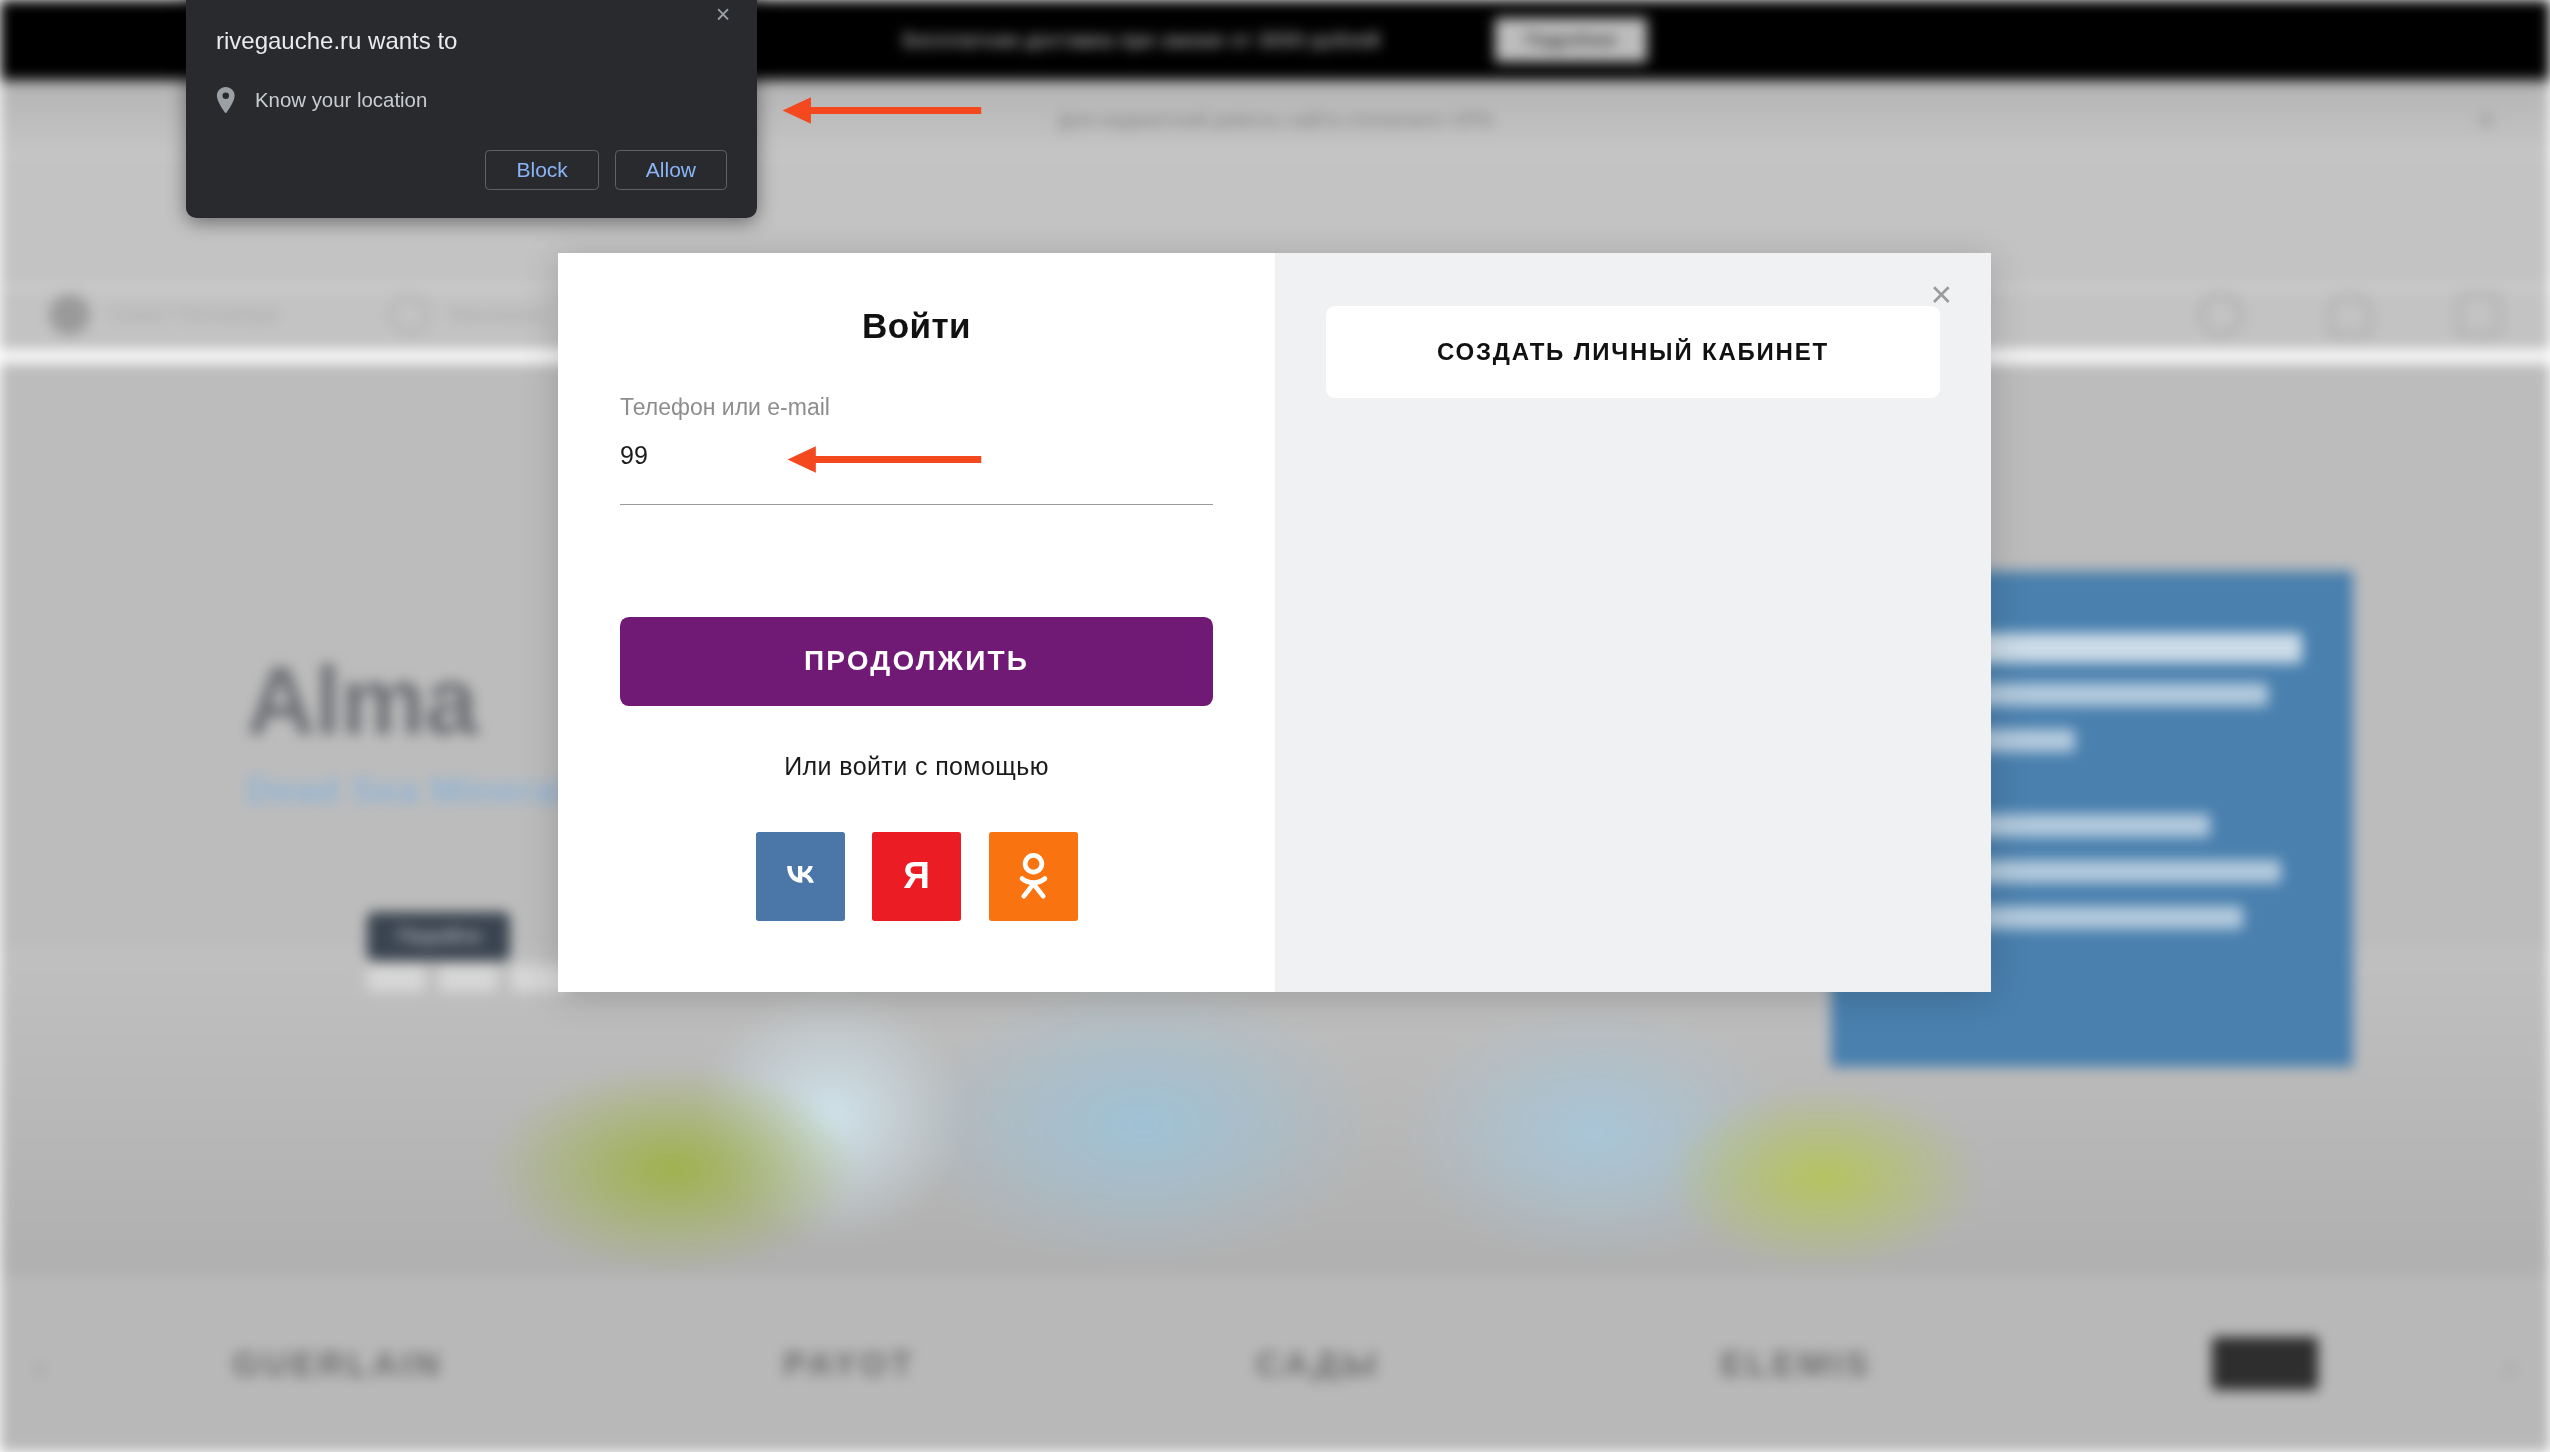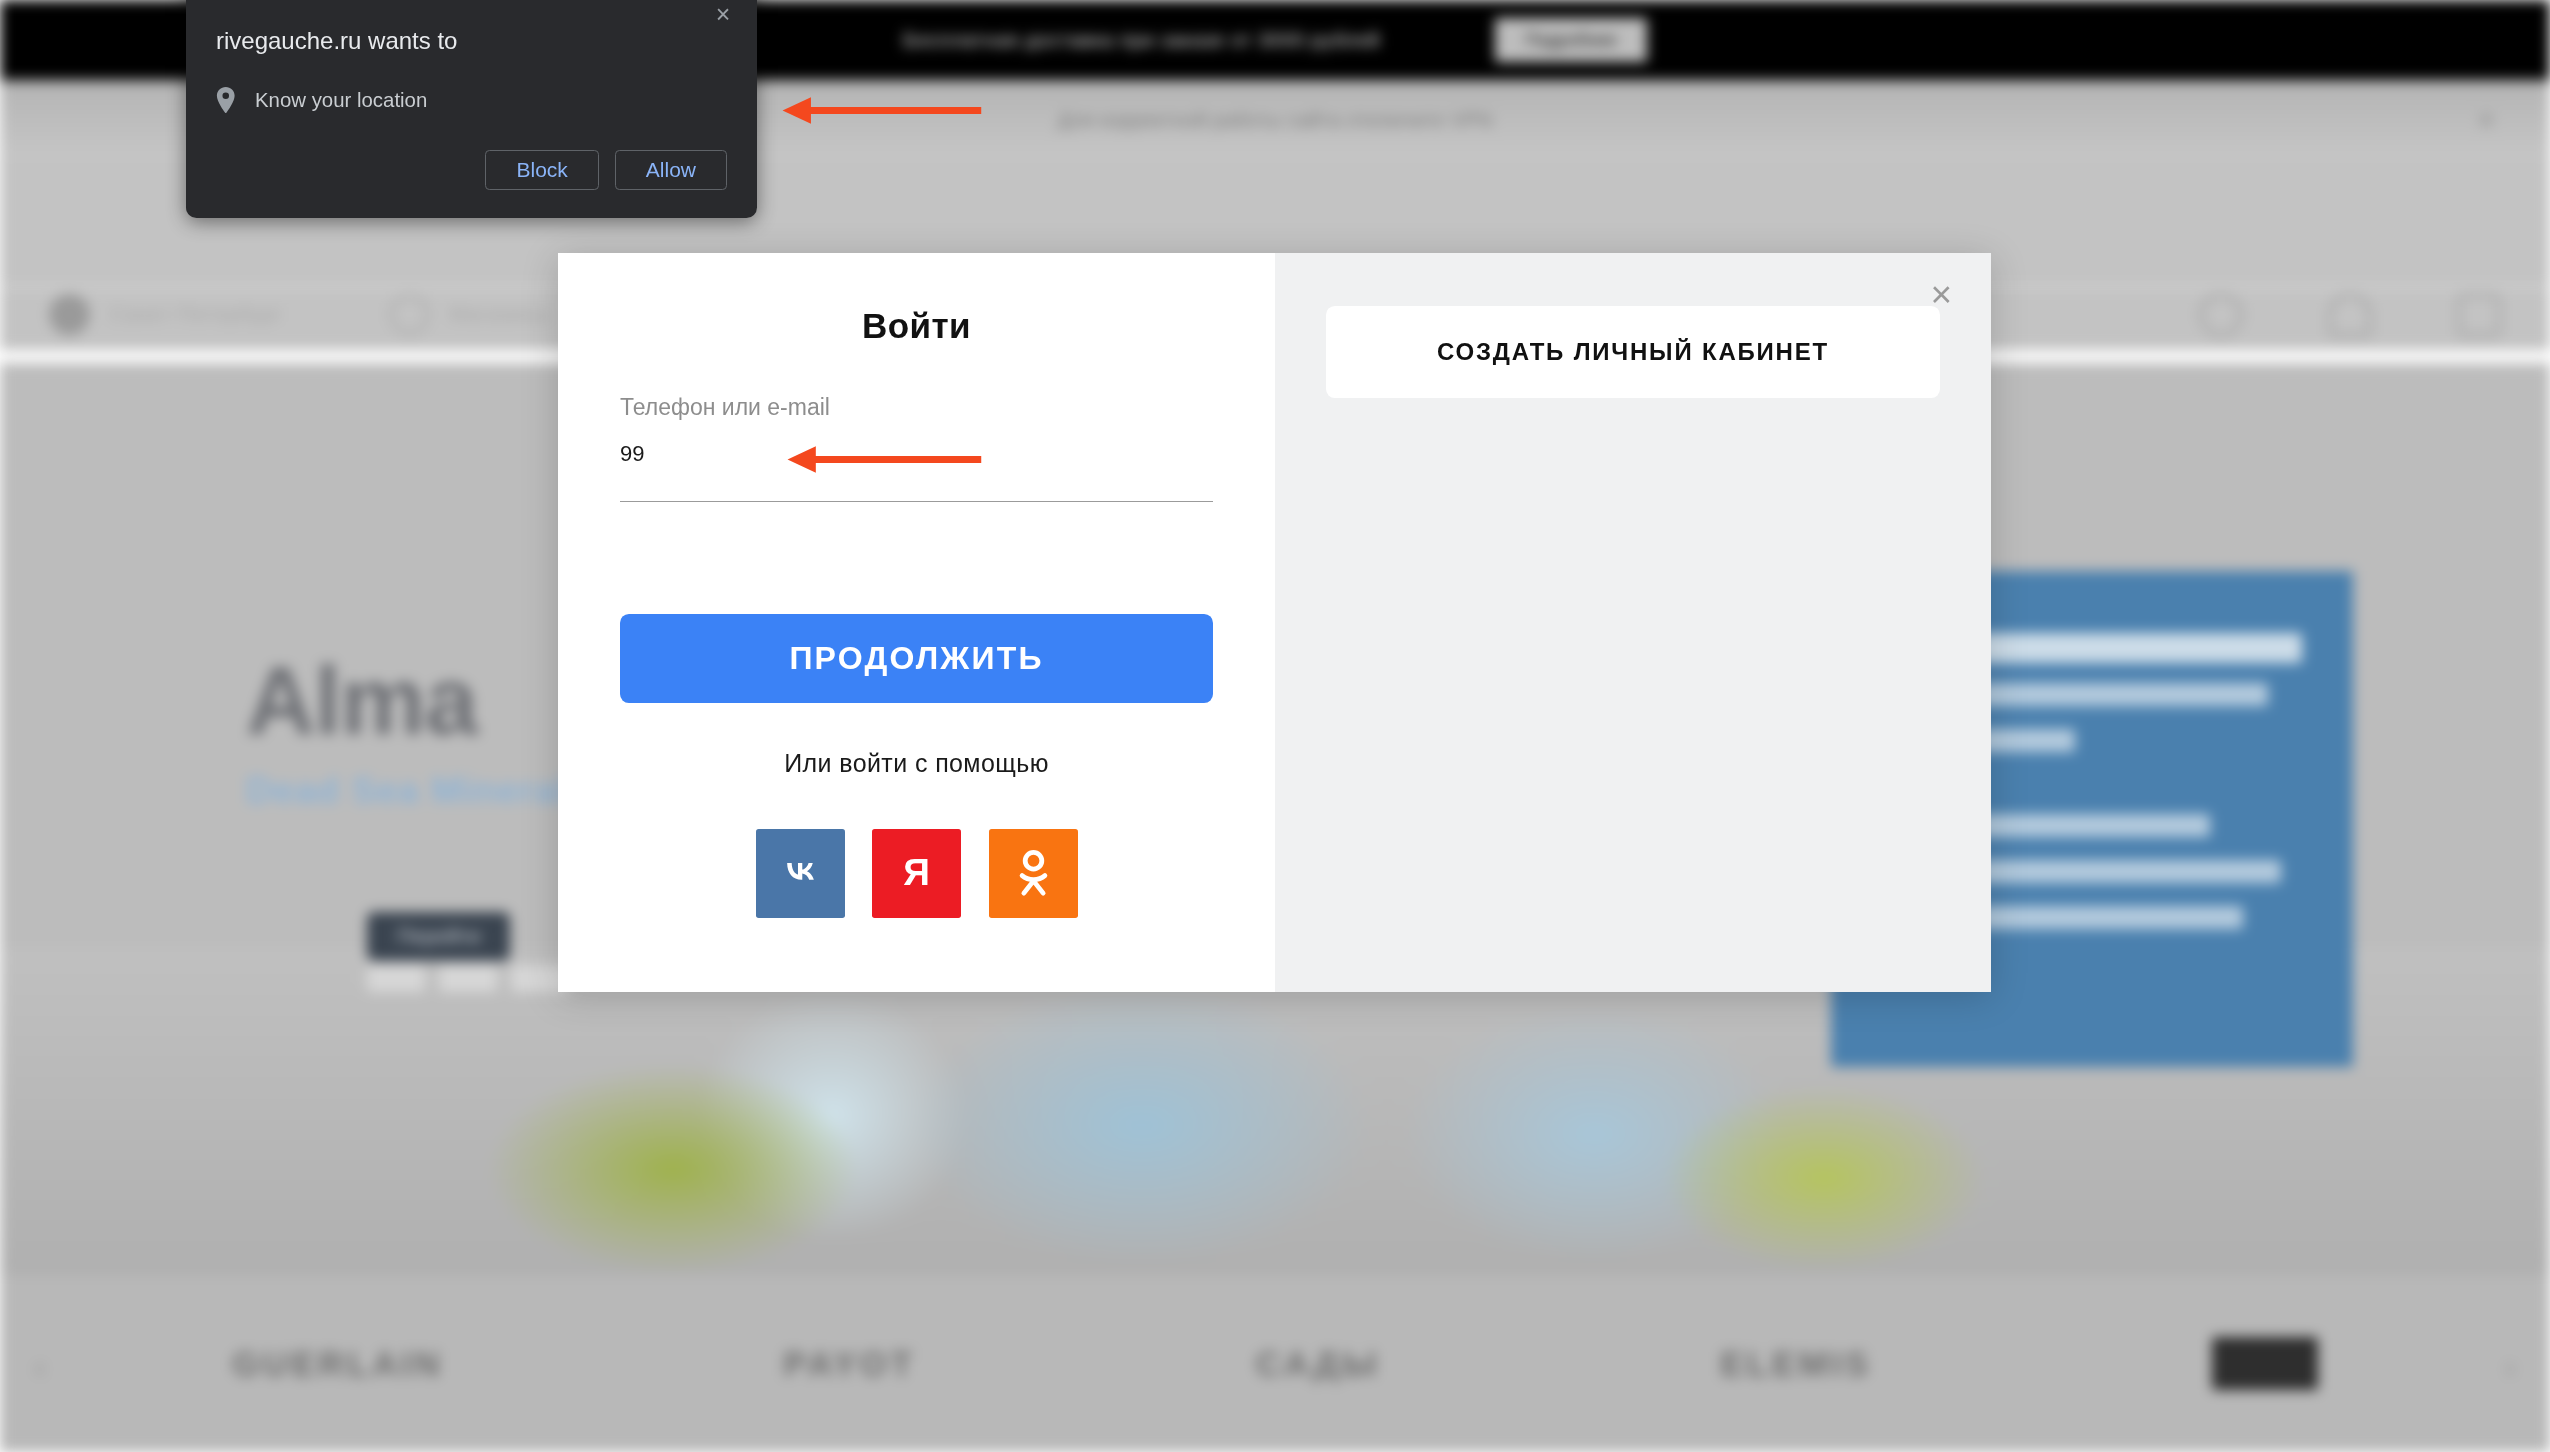--- a/index.html
+++ b/index.html
@@ -167,29 +167,29 @@
     font-size: 37px; font-weight: 300; color: #9a9a9a; line-height: 1;
     cursor: pointer; font-family: "Liberation Sans", sans-serif;
   }
 
   .login-title {
     text-align: center; font-size: 35px; font-weight: 700; color: #111;
     letter-spacing: 0.4px; margin-bottom: 48px;
   }
   .field-label { font-size: 23px; color: #8d8d8d; margin-bottom: 19.5px; }
   .field-input {
-    font-size: 22px; color: #1a1a1a; padding-bottom: 34px;
+    font-size: 25px; color: #1a1a1a; padding-bottom: 34px;
     border-bottom: 1.8px solid #9b9b9b;
   }
   .continue-btn {
     margin-top: 112px;
-    background: #3b82f6; color: #ffffff;
+    background: #701a75; color: #ffffff;
     border: none; border-radius: 8.9px;
     width: 100%; height: 89px;
-    font-size: 32px; font-weight: 600; letter-spacing: 2.2px;
+    font-size: 28px; font-weight: 600; letter-spacing: 2.2px;
     font-family: "Liberation Sans", sans-serif;
     cursor: pointer;
   }
   .or-text {
     text-align: center; font-size: 25px; color: #1a1a1a;
     margin-top: 46px; letter-spacing: 0.4px;
   }
   .socials {
     display: flex; justify-content: center; gap: 27.5px; margin-top: 51px;
   }

